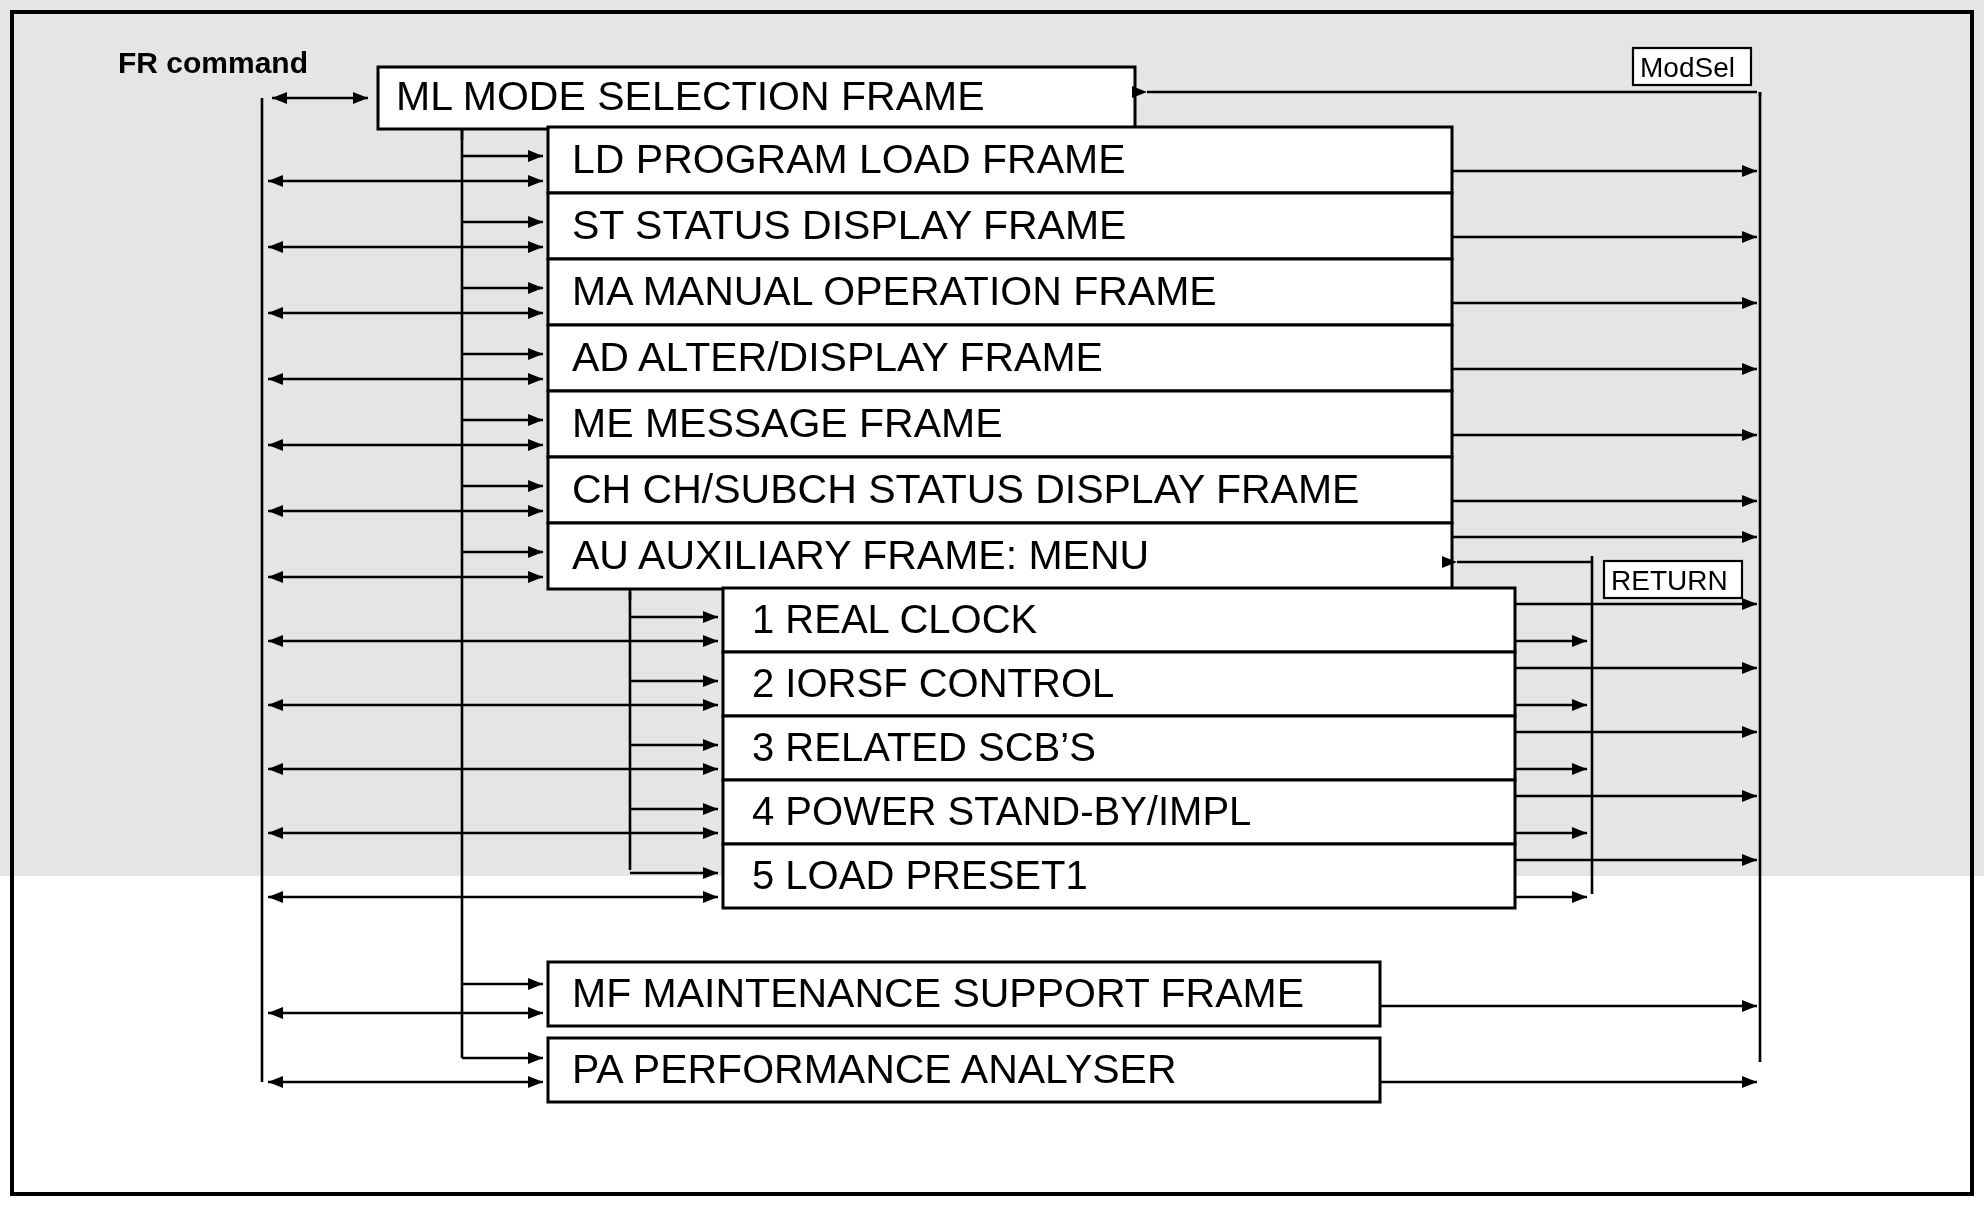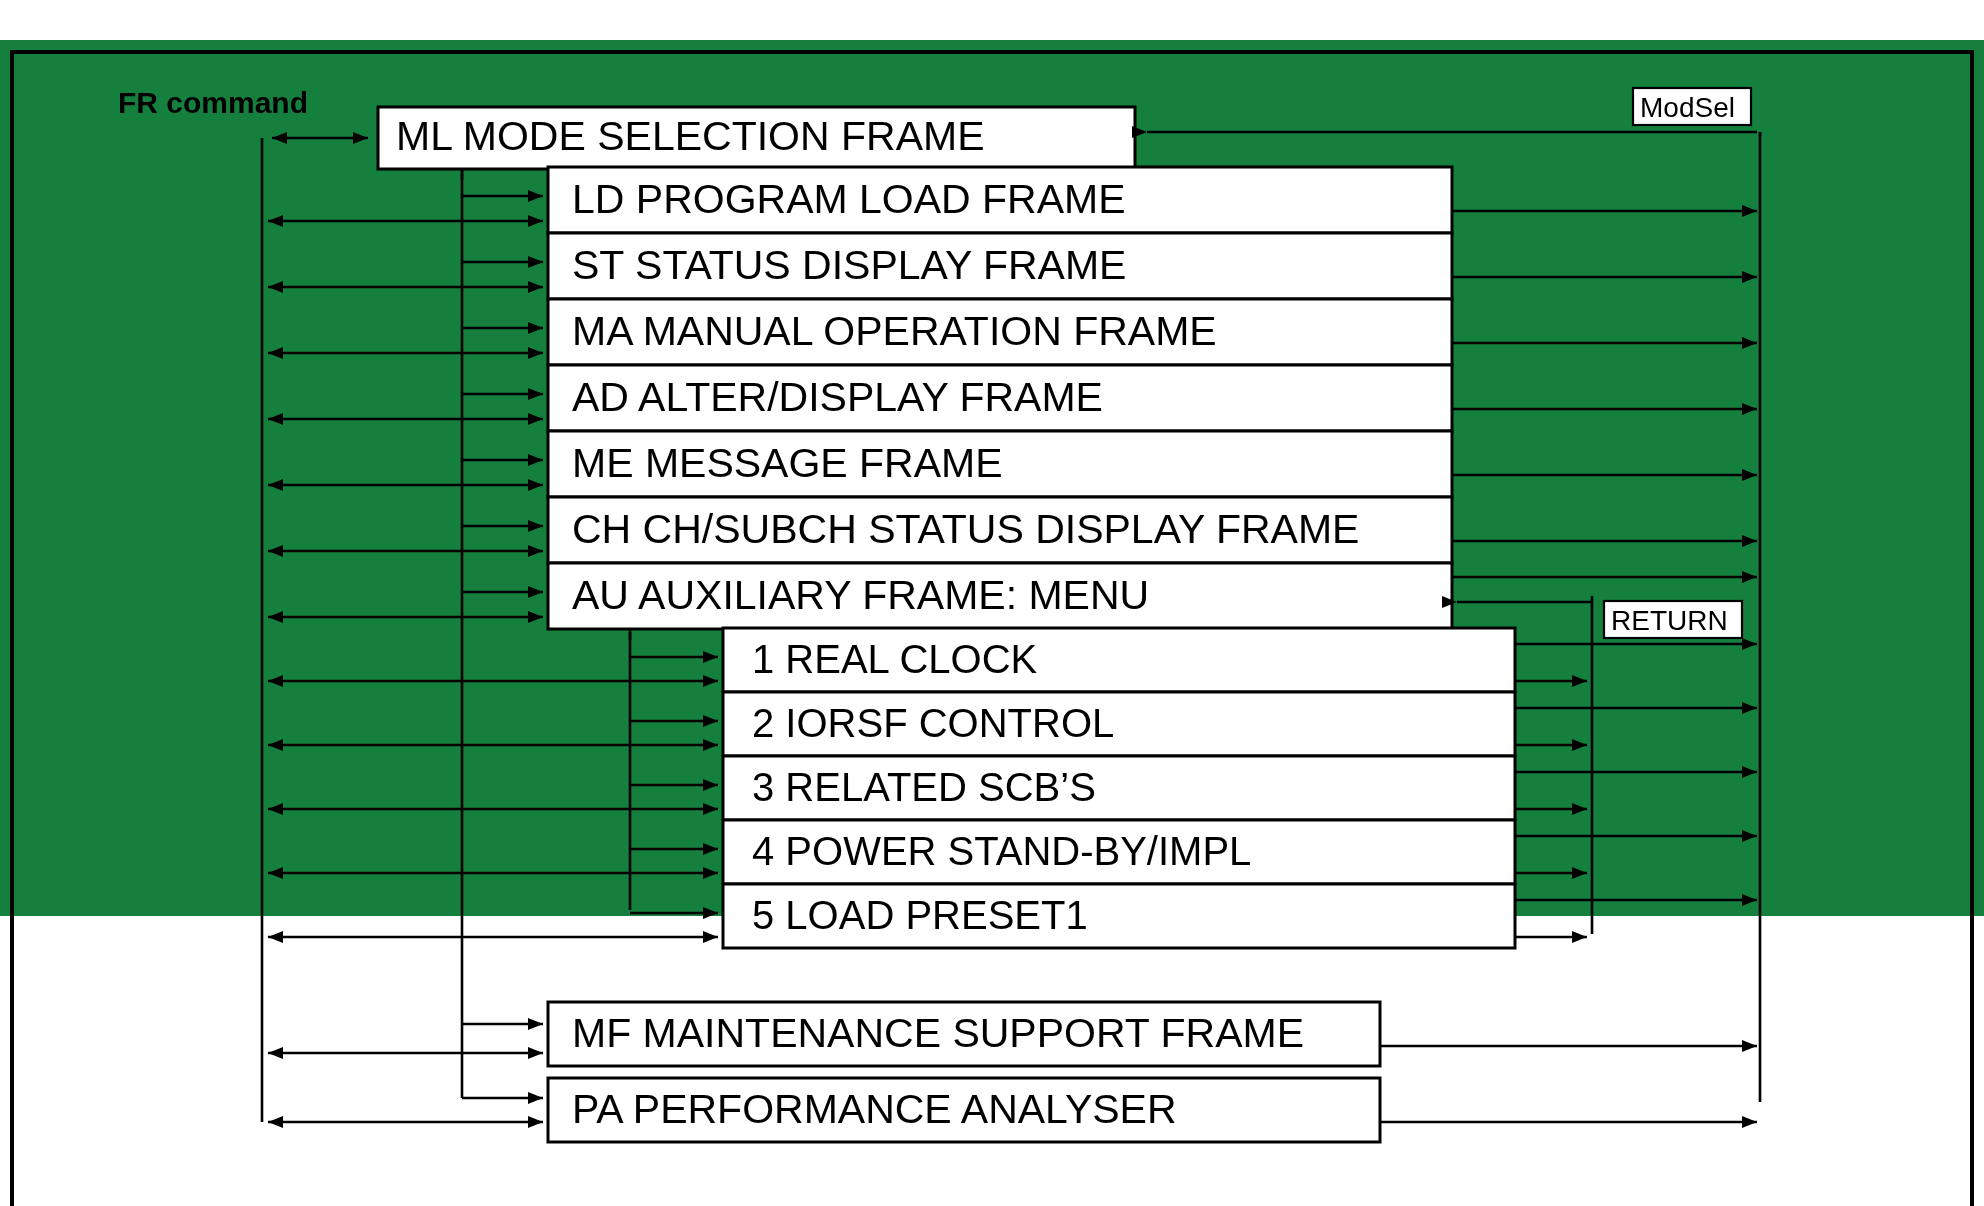--- a/index.html
+++ b/index.html
@@ -1,18 +1,18 @@
 <!DOCTYPE html>
 <html><head>
 <meta charset="utf-8">
 <style>
   html,body{margin:0;padding:0;background:#ffffff;}
   body{width:1984px;height:1206px;overflow:hidden;
        font-family:"Liberation Sans", sans-serif;}
-  #stage{position:relative;width:1984px;height:876px;background:#15803d;margin-top:40px;}
+  #stage{position:relative;width:1984px;height:876px;background:#e5e5e5;}
   svg{position:absolute;left:0;top:0;width:1984px;height:1206px;}
   .bx{fill:#ffffff;stroke:#000000;stroke-width:3;}
   .ln{stroke:#000000;stroke-width:2.4;fill:none;}
   .lnh{stroke:#000000;stroke-width:2.6;fill:none;}
   .outer{fill:none;stroke:#000000;stroke-width:4;}
   text{font-family:"Liberation Sans", sans-serif;fill:#000;}
   .frmlbl{font-size:41px;}
   .frmlbl2{font-size:40px;}
   .mllbl{font-size:41px;}
   .tag{font-size:28px;}

